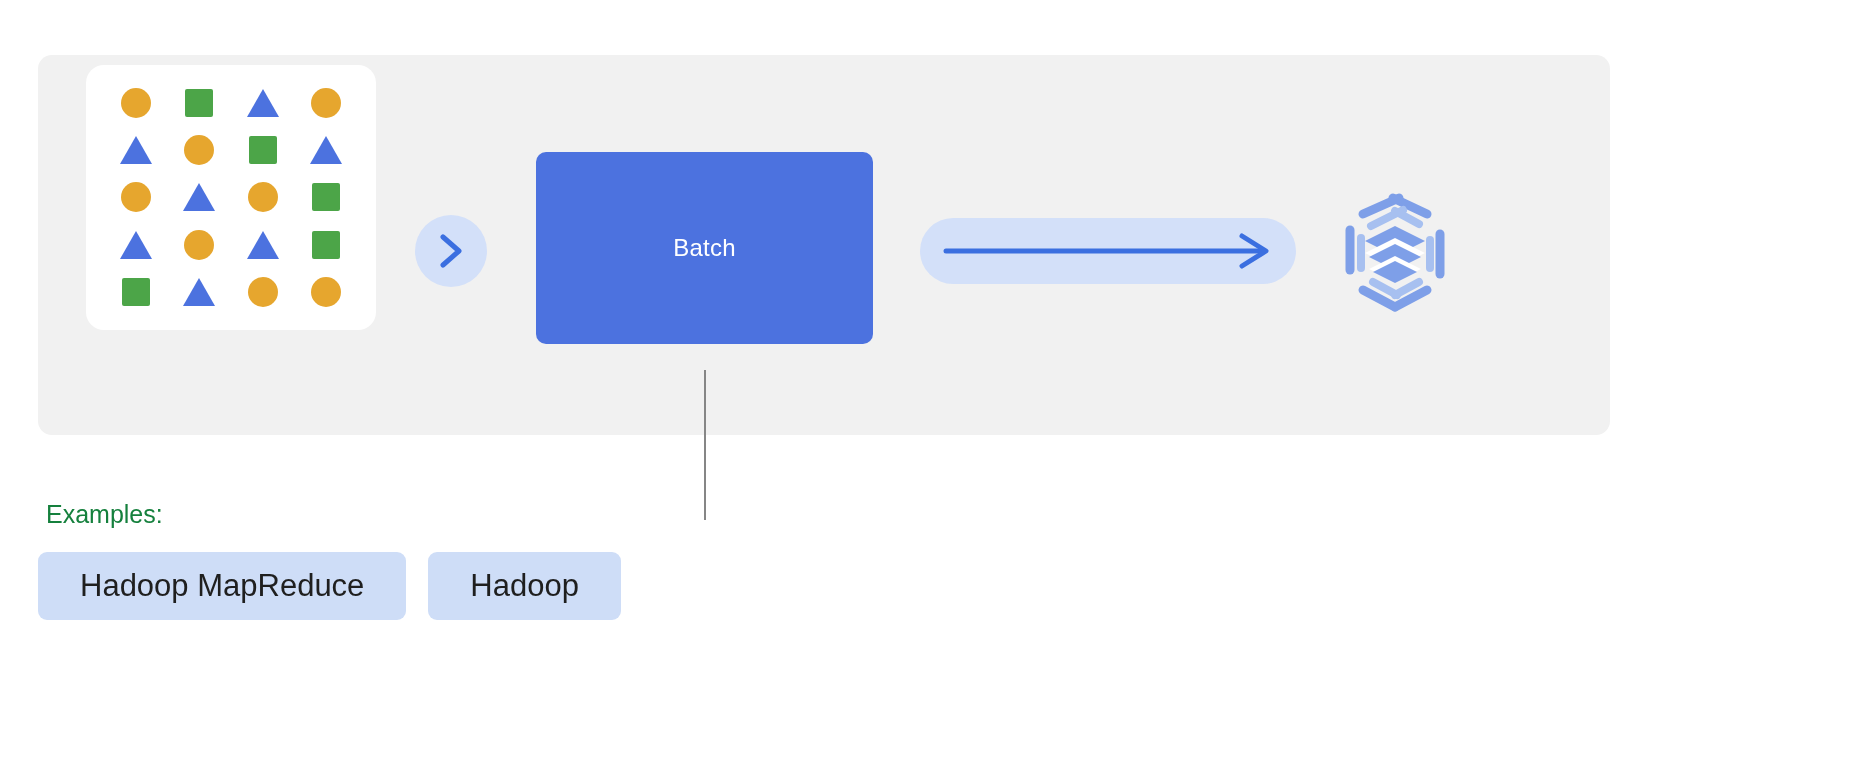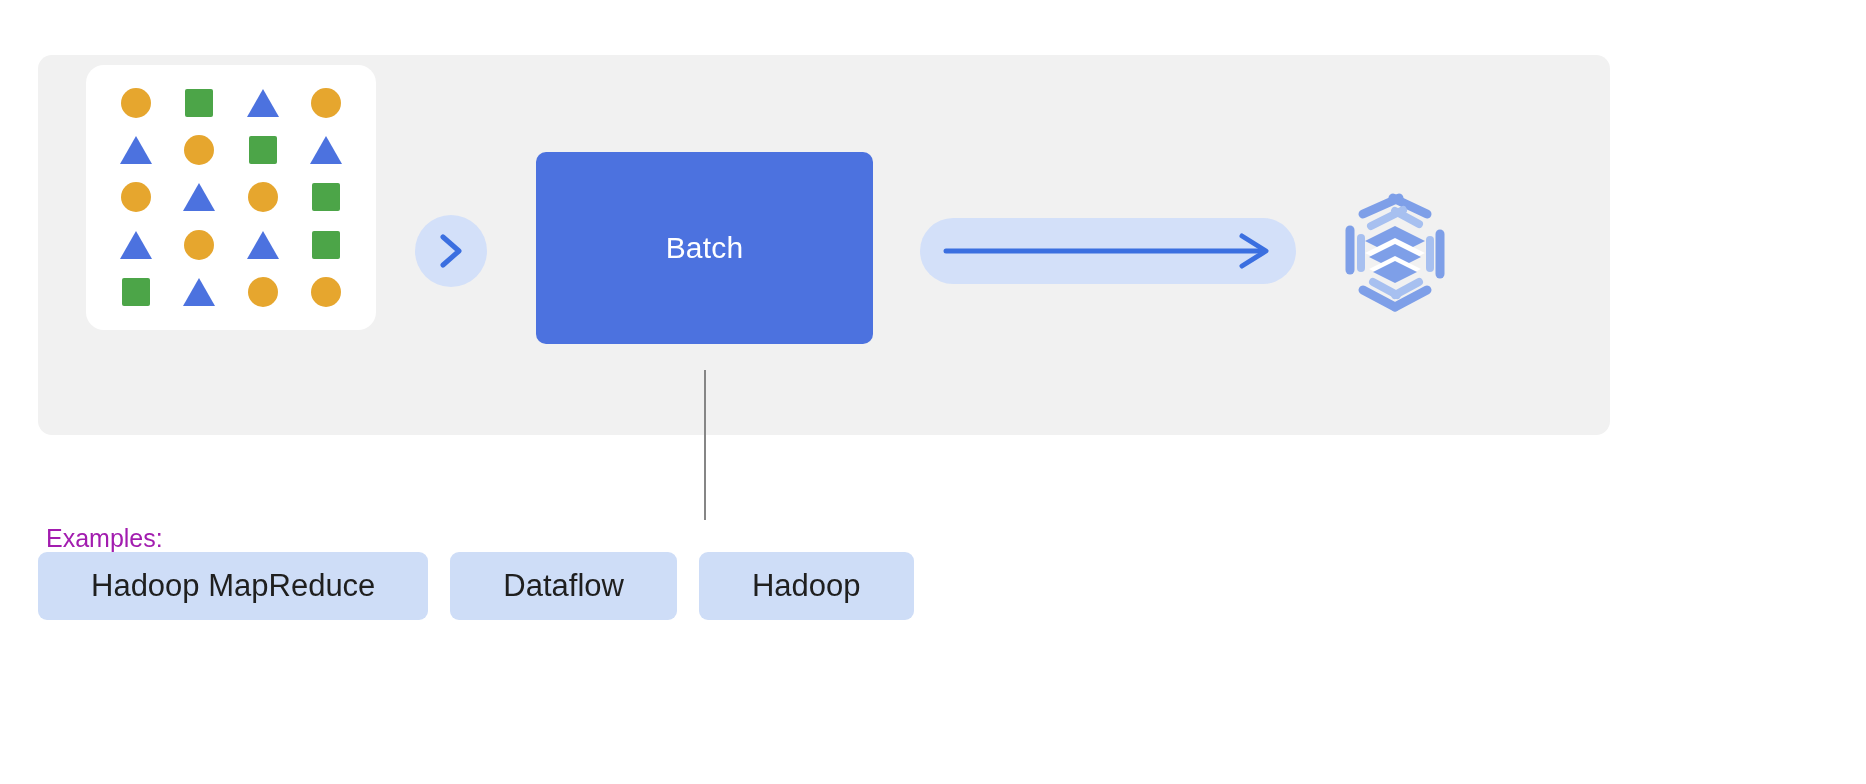--- a/index.html
+++ b/index.html
@@ -90,21 +90,21 @@
     top: 152px;
     width: 337px;
     height: 192px;
     background: #4C72DF;
     border-radius: 10px;
     display: flex;
     align-items: center;
     justify-content: center;
     text-align: center;
     color: #FFFFFF;
-    font-size: 30px;
+    font-size: 24px;
     line-height: 1.42;
     letter-spacing: 0.2px;
   }
   #process-box-label {
     display: block;
     padding: 0 24px;
   }
 
   
   #arrow-pill {
@@ -138,37 +138,36 @@
     height: 150px;
     background: #868686;
   }
 
   
   #examples-label {
     position: absolute;
     left: 46px;
     top: 500px;
     font-size: 25px;
-    color: #a21caf;
-    margin-top: 24px;
+    color: #15803d;
   }
   #examples-chips {
     position: absolute;
     left: 38px;
     top: 552px;
     display: flex;
     gap: 22px;
     align-items: flex-start;
   }
   .example-chip {
     background: #CEDDF7;
     border-radius: 9px;
     color: #1F1F1F;
     font-size: 31px;
-    padding: 15px 53px;
+    padding: 15px 42px;
     white-space: nowrap;
     line-height: 1.22;
   }
 </style>
 </head>
 <body>
 
 <div id="diagram-panel"></div>
 
 <div id="data-grid-card">
@@ -277,15 +276,14 @@
       <path d="M62 71 L84 82 L62 93 L40 82 Z" fill="#7E9FE8"></path>
     </g>
   </svg>
 </div>
 
 <div id="connector-line"></div>
 
 <div id="examples-label">Examples:</div>
 <div id="examples-chips">
     <div class="example-chip">Hadoop MapReduce</div>
-    <div class="example-chip">Dataflow</div>
     <div class="example-chip">Hadoop</div>
   </div>
 
 </body></html>

